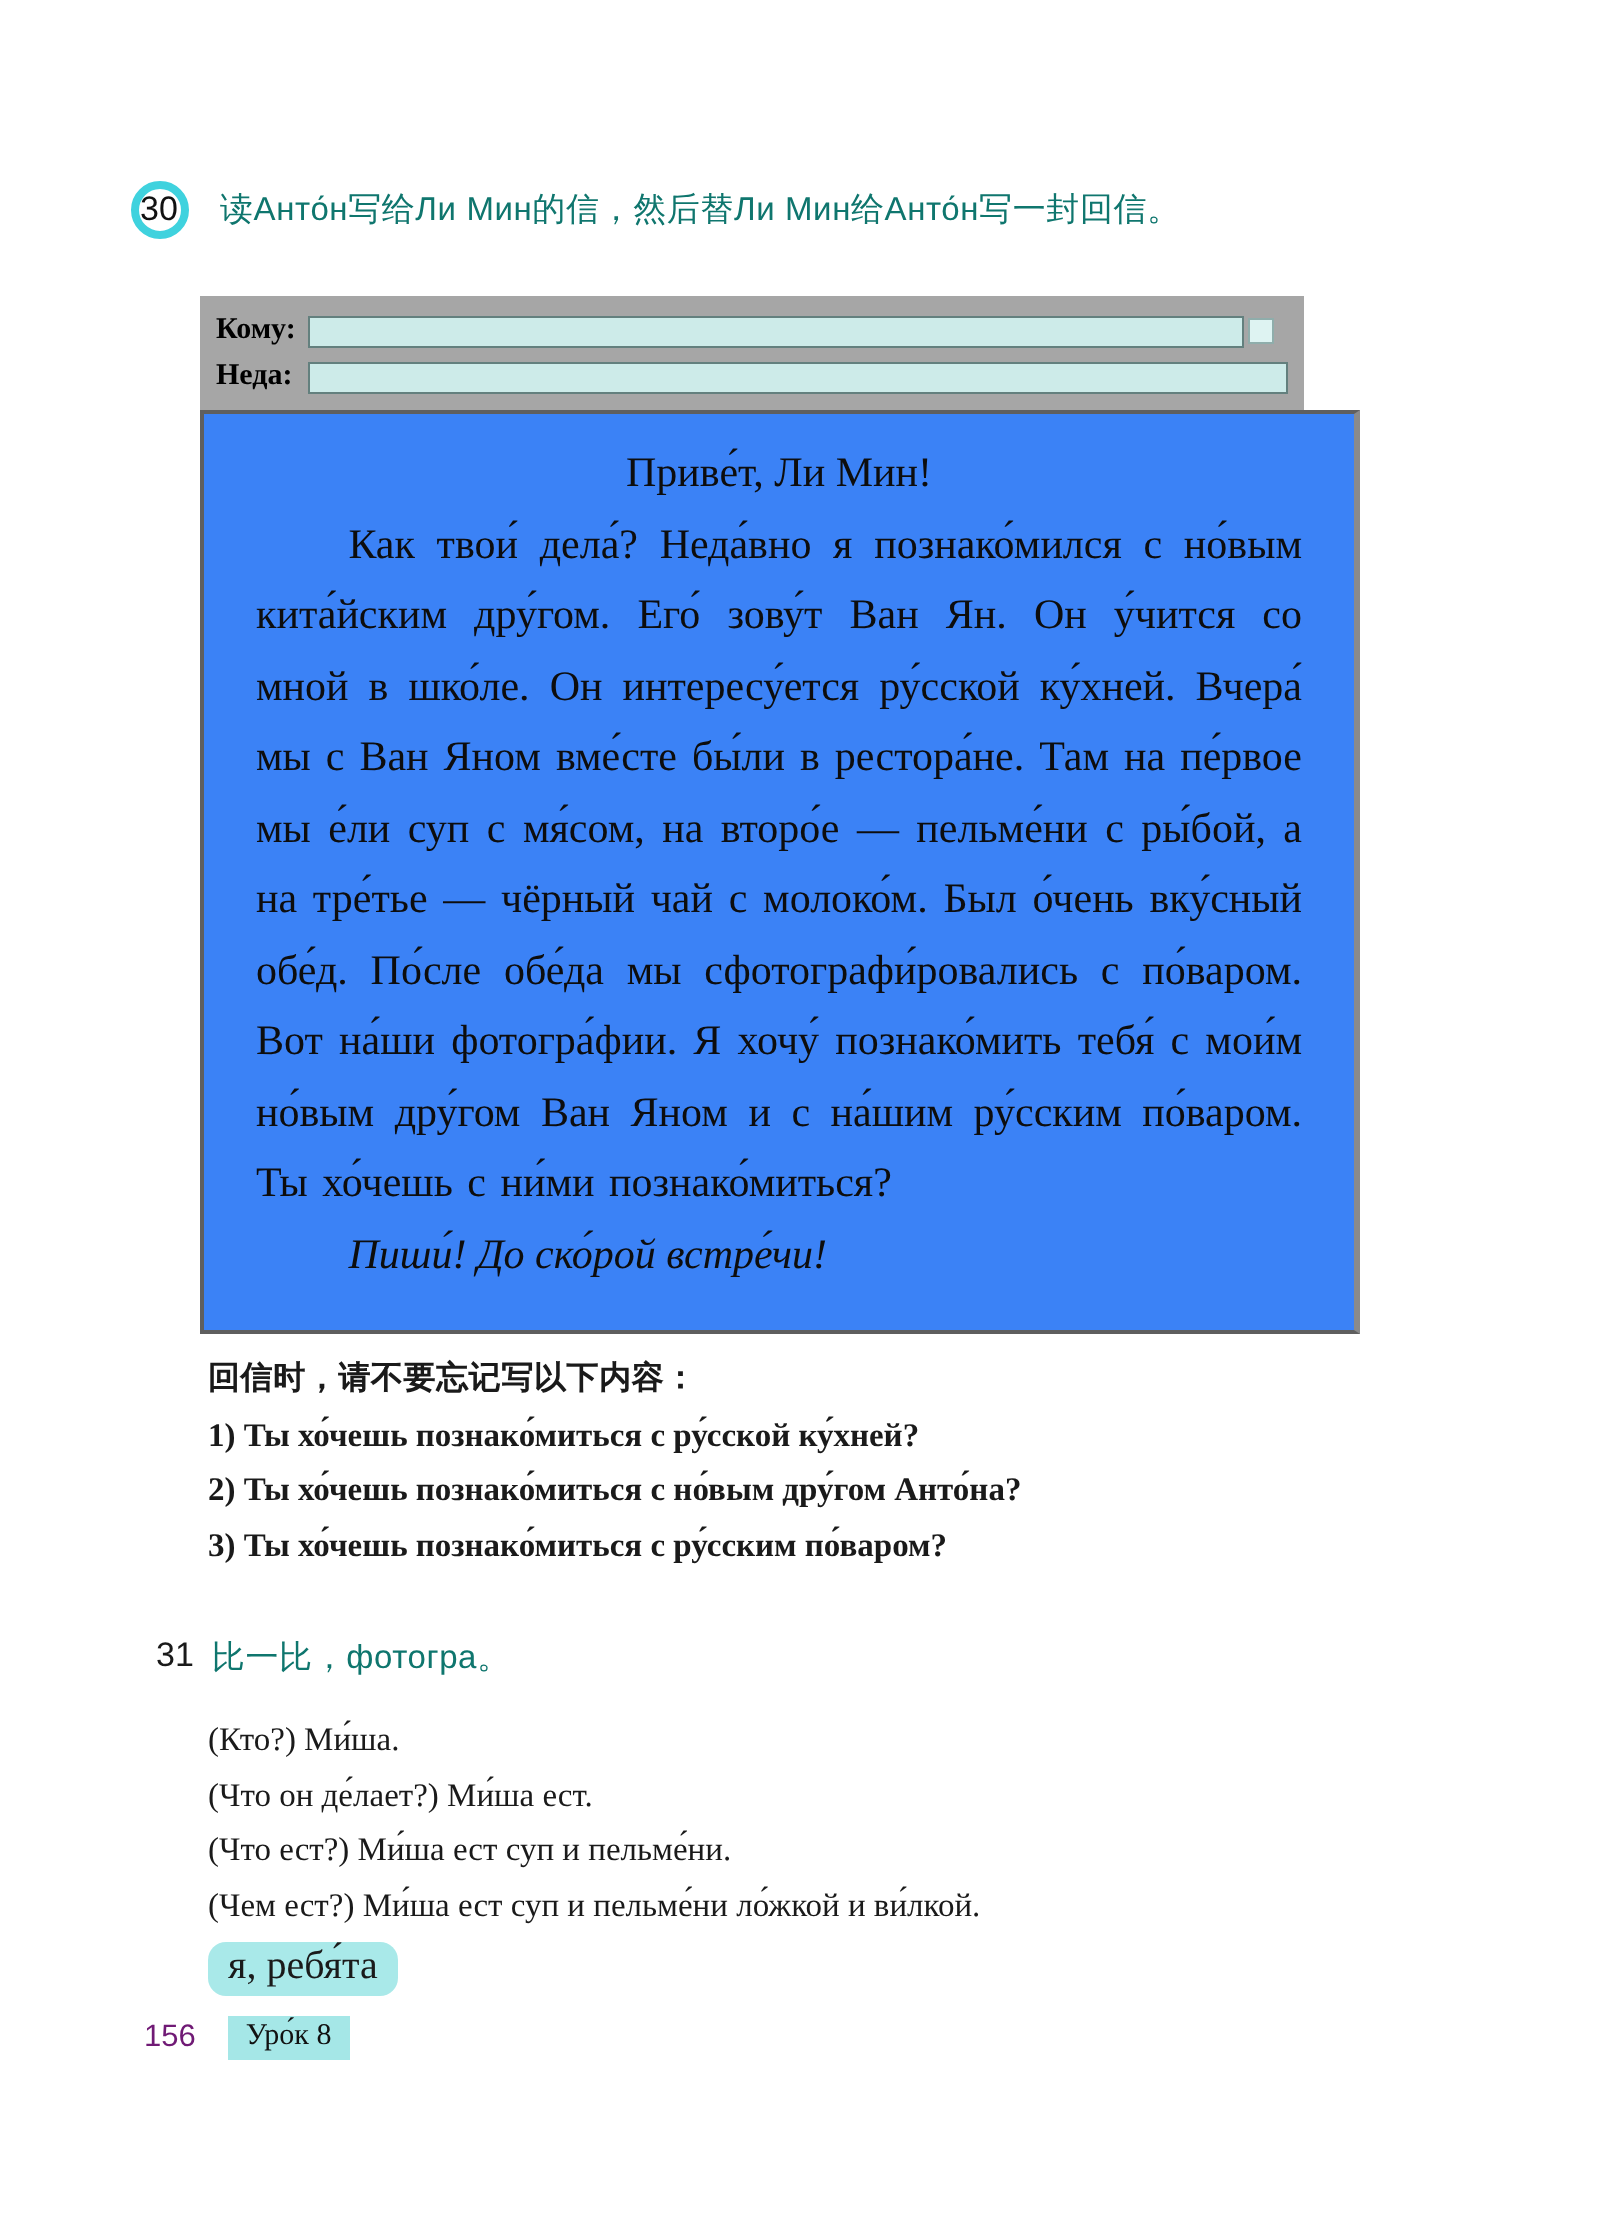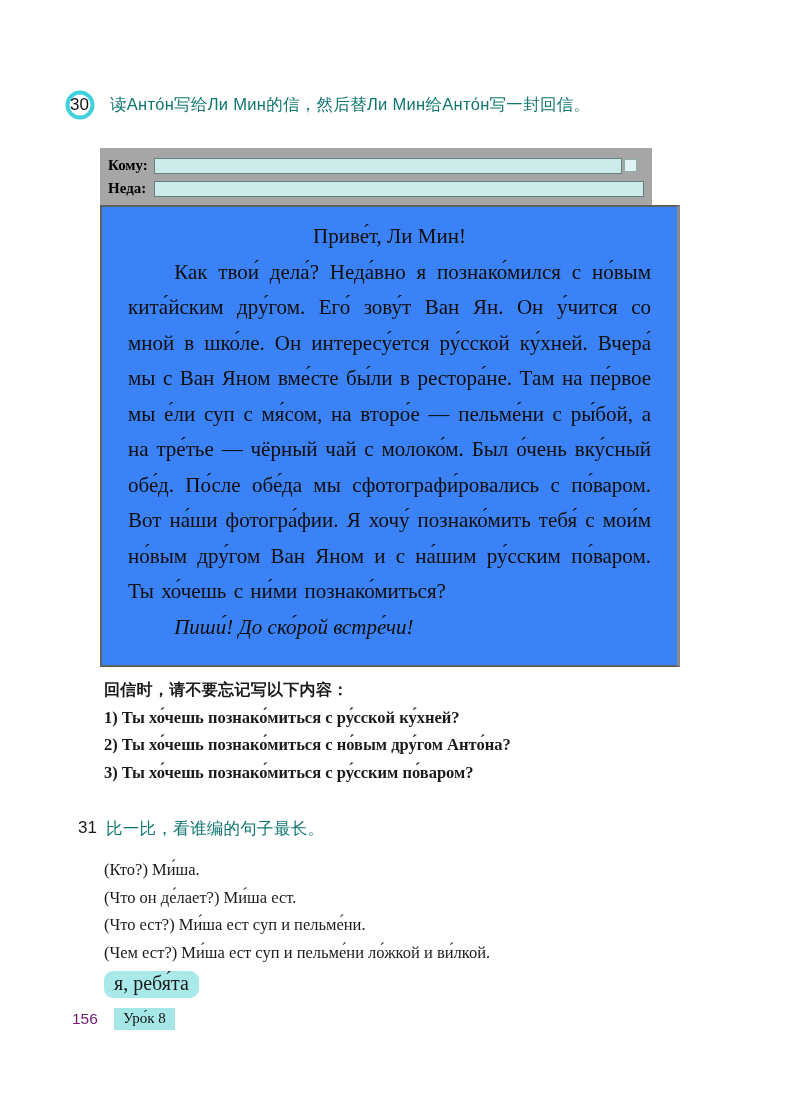--- a/index.html
+++ b/index.html
@@ -101,21 +101,21 @@
   <div class="reply-notes">
     <div class="note-intro">回信时，请不要忘记写以下内容：</div>
     <div class="note-item">1) Ты хо́чешь познако́миться с ру́сской ку́хней?</div>
     <div class="note-item">2) Ты хо́чешь познако́миться с но́вым дру́гом Анто́на?</div>
     <div class="note-item">3) Ты хо́чешь познако́миться с ру́сским по́варом?</div>
   </div>
 
   <div id="ex31">
     <div class="ex31-head">
       <span class="ex31-num">31</span>
-      <span class="instruction">比一比，看谁编的句子最长。</span>
+      <span class="instruction">比一比，фотогра。</span>
     </div>
     <div class="ex31-line">(Кто?) Ми́ша.</div>
     <div class="ex31-line">(Что он де́лает?) Ми́ша ест.</div>
     <div class="ex31-line">(Что ест?) Ми́ша ест суп и пельме́ни.</div>
     <div class="ex31-line">(Чем ест?) Ми́ша ест суп и пельме́ни ло́жкой и ви́лкой.</div>
     <span class="hint">я, ребя́та</span>
   </div>
 
   <div class="footer">
     <span class="pagenum">156</span>

